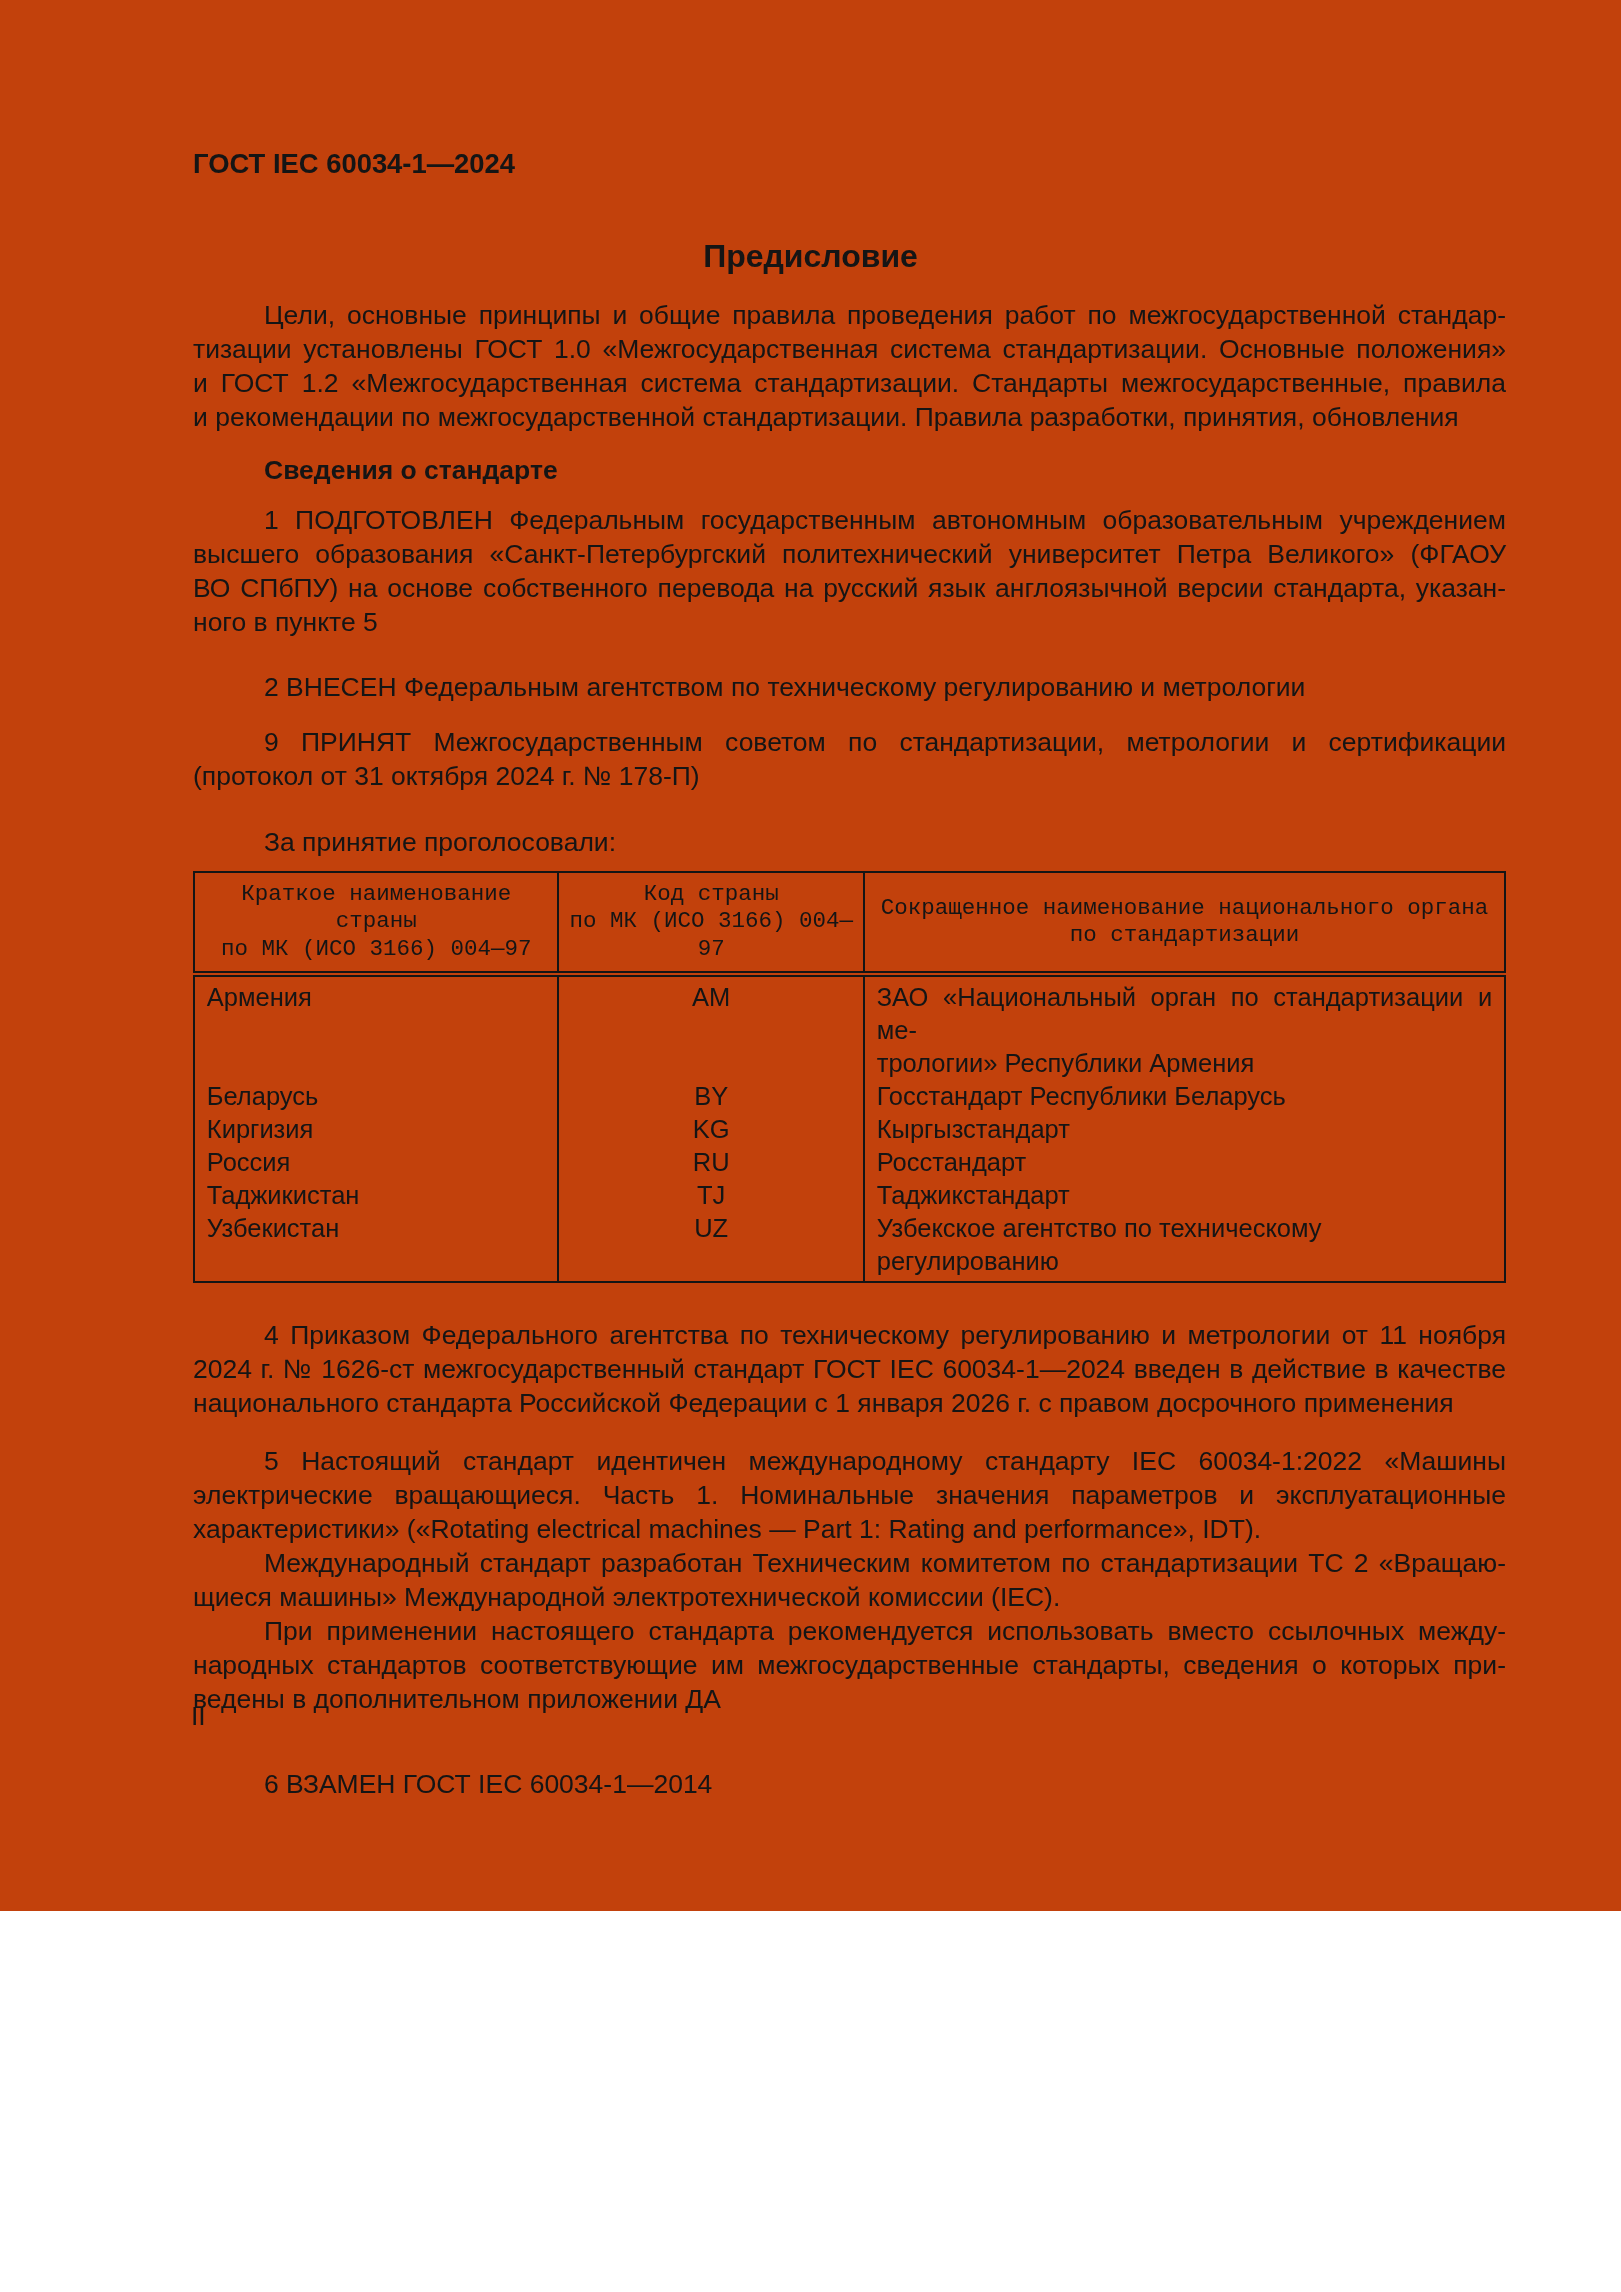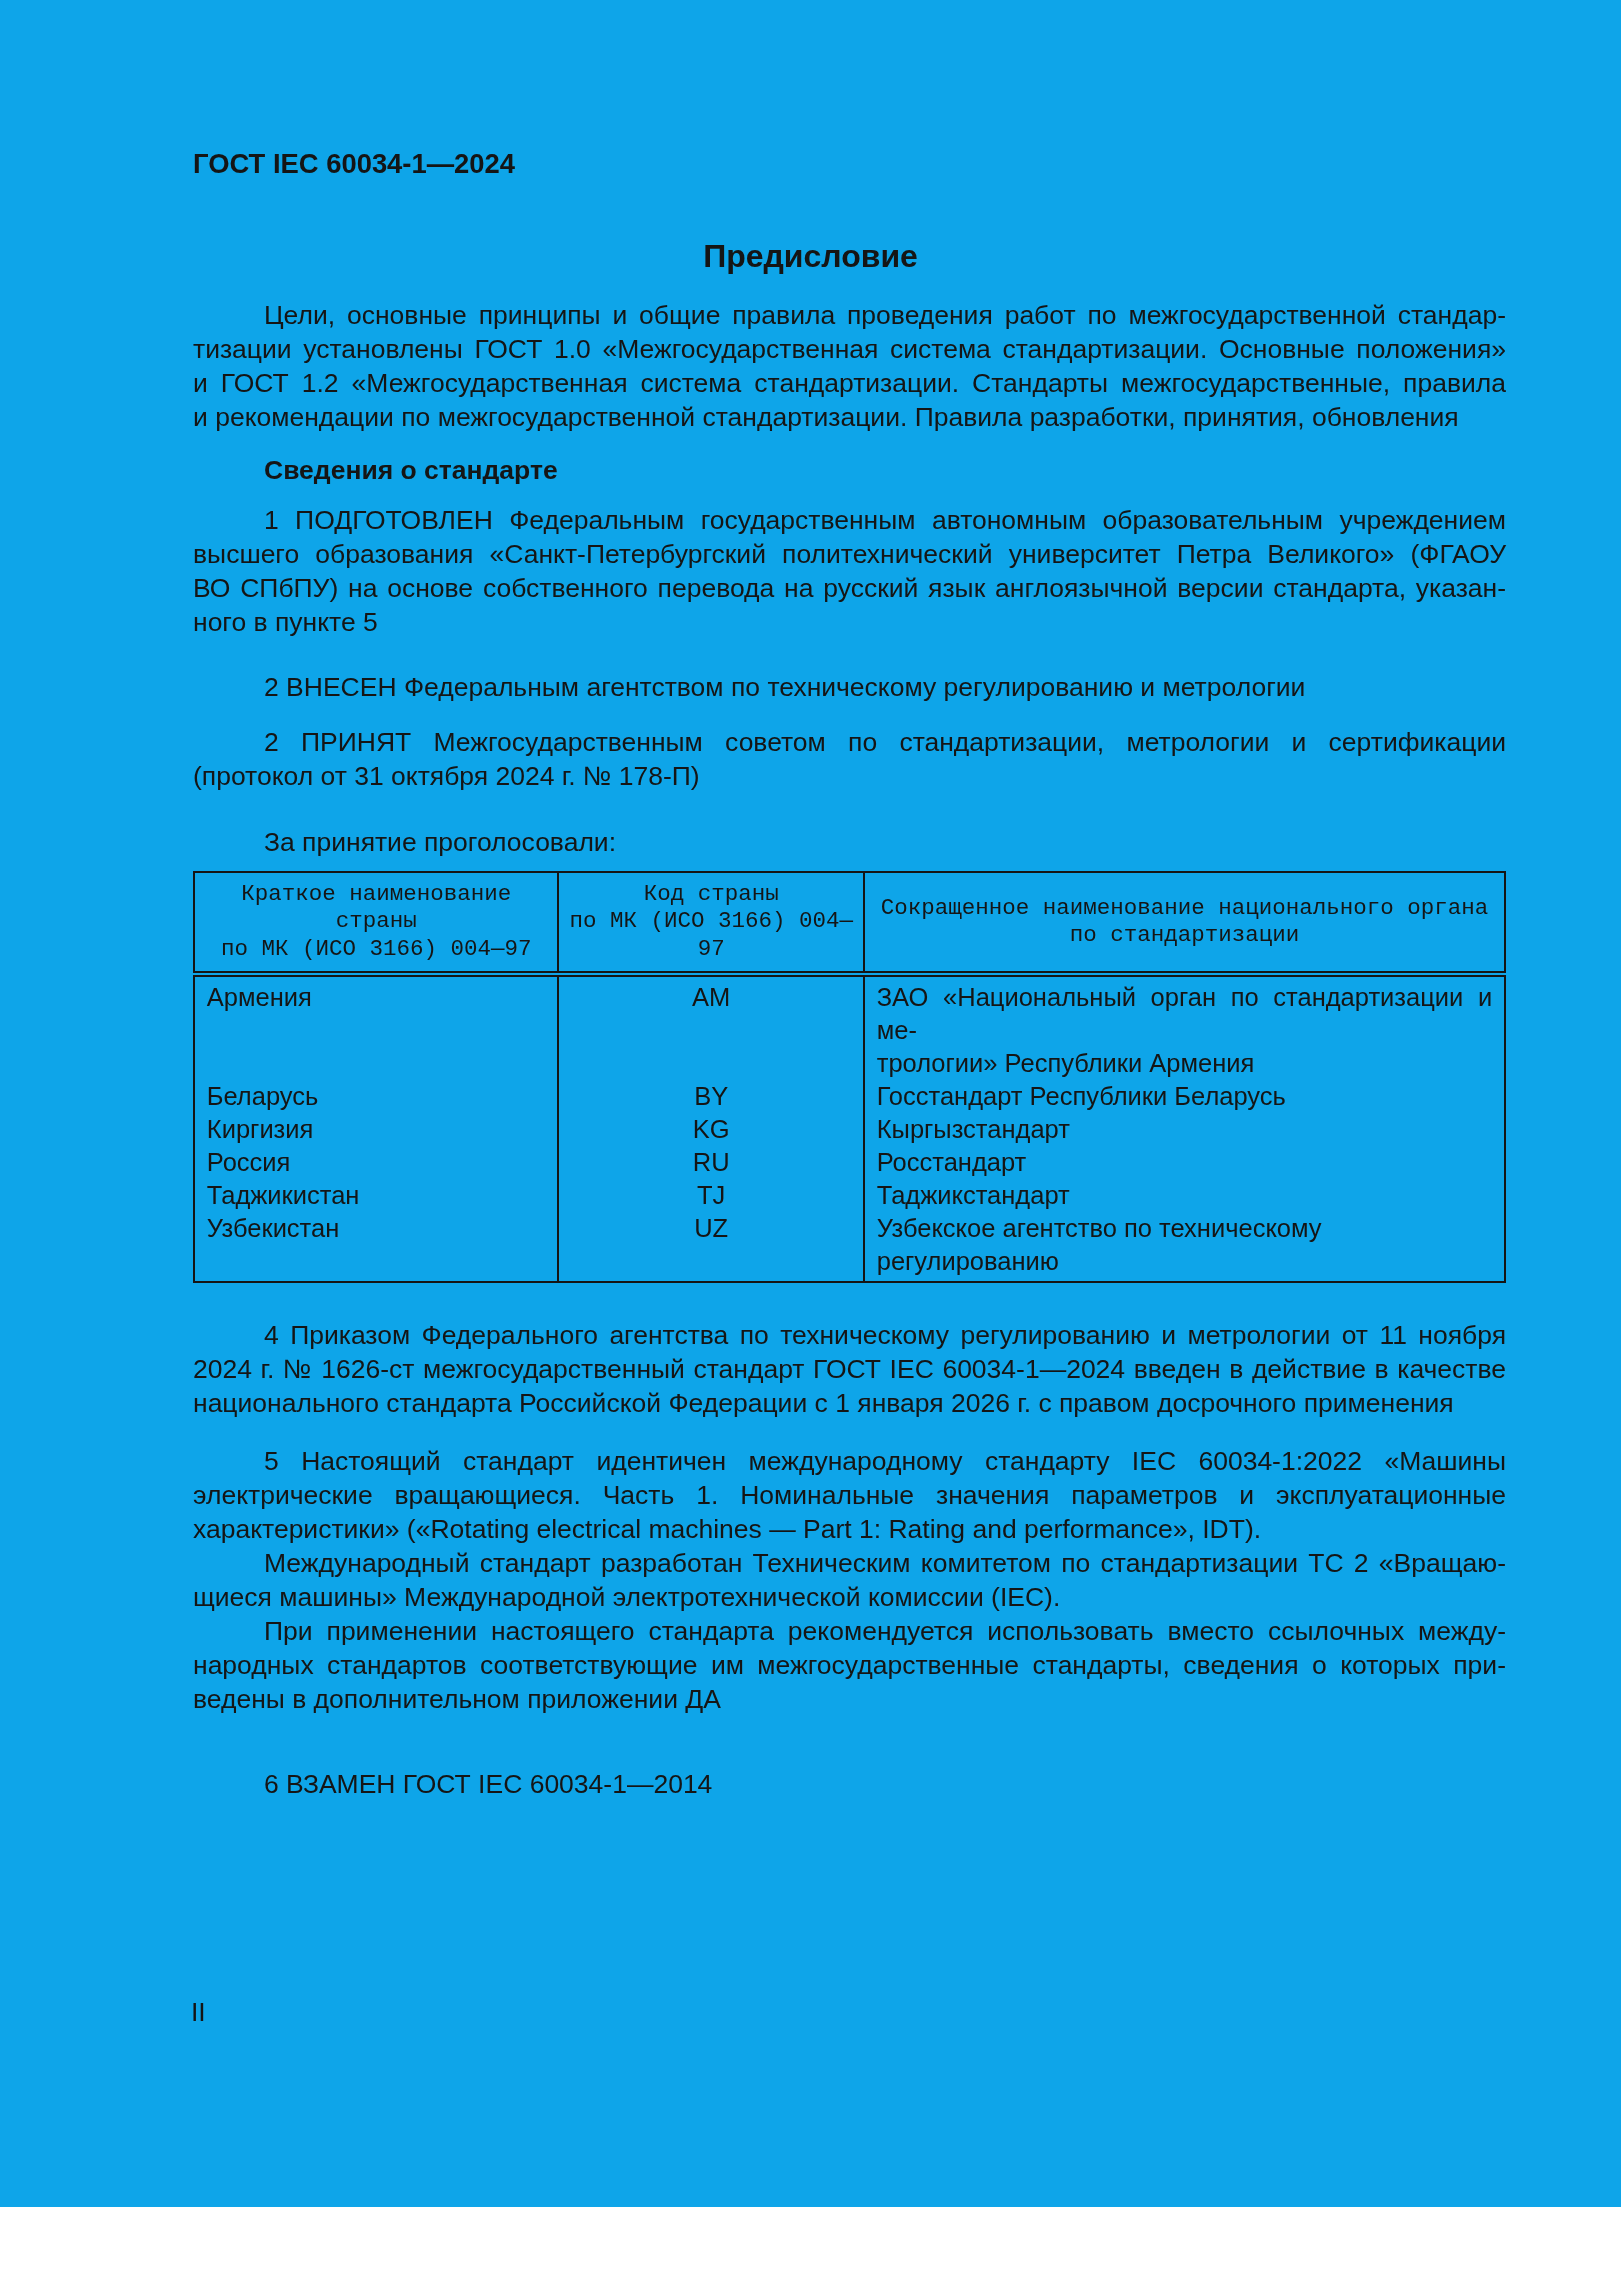--- a/index.html
+++ b/index.html
@@ -1,20 +1,20 @@
 <!DOCTYPE html>
 <html lang="ru"><head>
 <meta charset="utf-8">
 <style>
   html, body { margin: 0; padding: 0; background: #ffffff; }
   .page {
     position: relative;
     width: 1621px;
-    height: 2207px;
-    background: #0ea5e9;
+    height: 1911px;
+    background: #c2410c;
     color: #151515;
     font-family: "Liberation Sans", "DejaVu Sans", sans-serif;
     box-sizing: border-box;
     padding: 147px 115px 0 193px;
     overflow: hidden;
   }
   .doc-header {
     font-size: 27.4px;
     line-height: 33px;
     font-weight: bold;
@@ -112,21 +112,21 @@
   <div class="para indent m-item1">
       <div class="tline">1 ПОДГОТОВЛЕН Федеральным государственным автономным образовательным учреждением</div>
       <div class="tline">высшего образования «Санкт-Петербургский политехнический университет Петра Великого» (ФГАОУ</div>
       <div class="tline">ВО СПбПУ) на основе собственного перевода на русский язык англоязычной версии стандарта, указан-</div>
       <div class="tline">ного в пункте 5</div>
     </div>
 
   <div class="para single m-item2">2 ВНЕСЕН Федеральным агентством по техническому регулированию и метрологии</div>
 
   <div class="para indent m-item3">
-      <div class="tline">2 ПРИНЯТ Межгосударственным советом по стандартизации, метрологии и сертификации</div>
+      <div class="tline">9 ПРИНЯТ Межгосударственным советом по стандартизации, метрологии и сертификации</div>
       <div class="tline">(протокол от 31 октября 2024 г. № 178-П)</div>
     </div>
 
   <div class="para single m-vote">За принятие проголосовали:</div>
 
   <table class="vote-table">
     <colgroup>
         <col class="c1">
         <col class="c2">
         <col class="c3">

